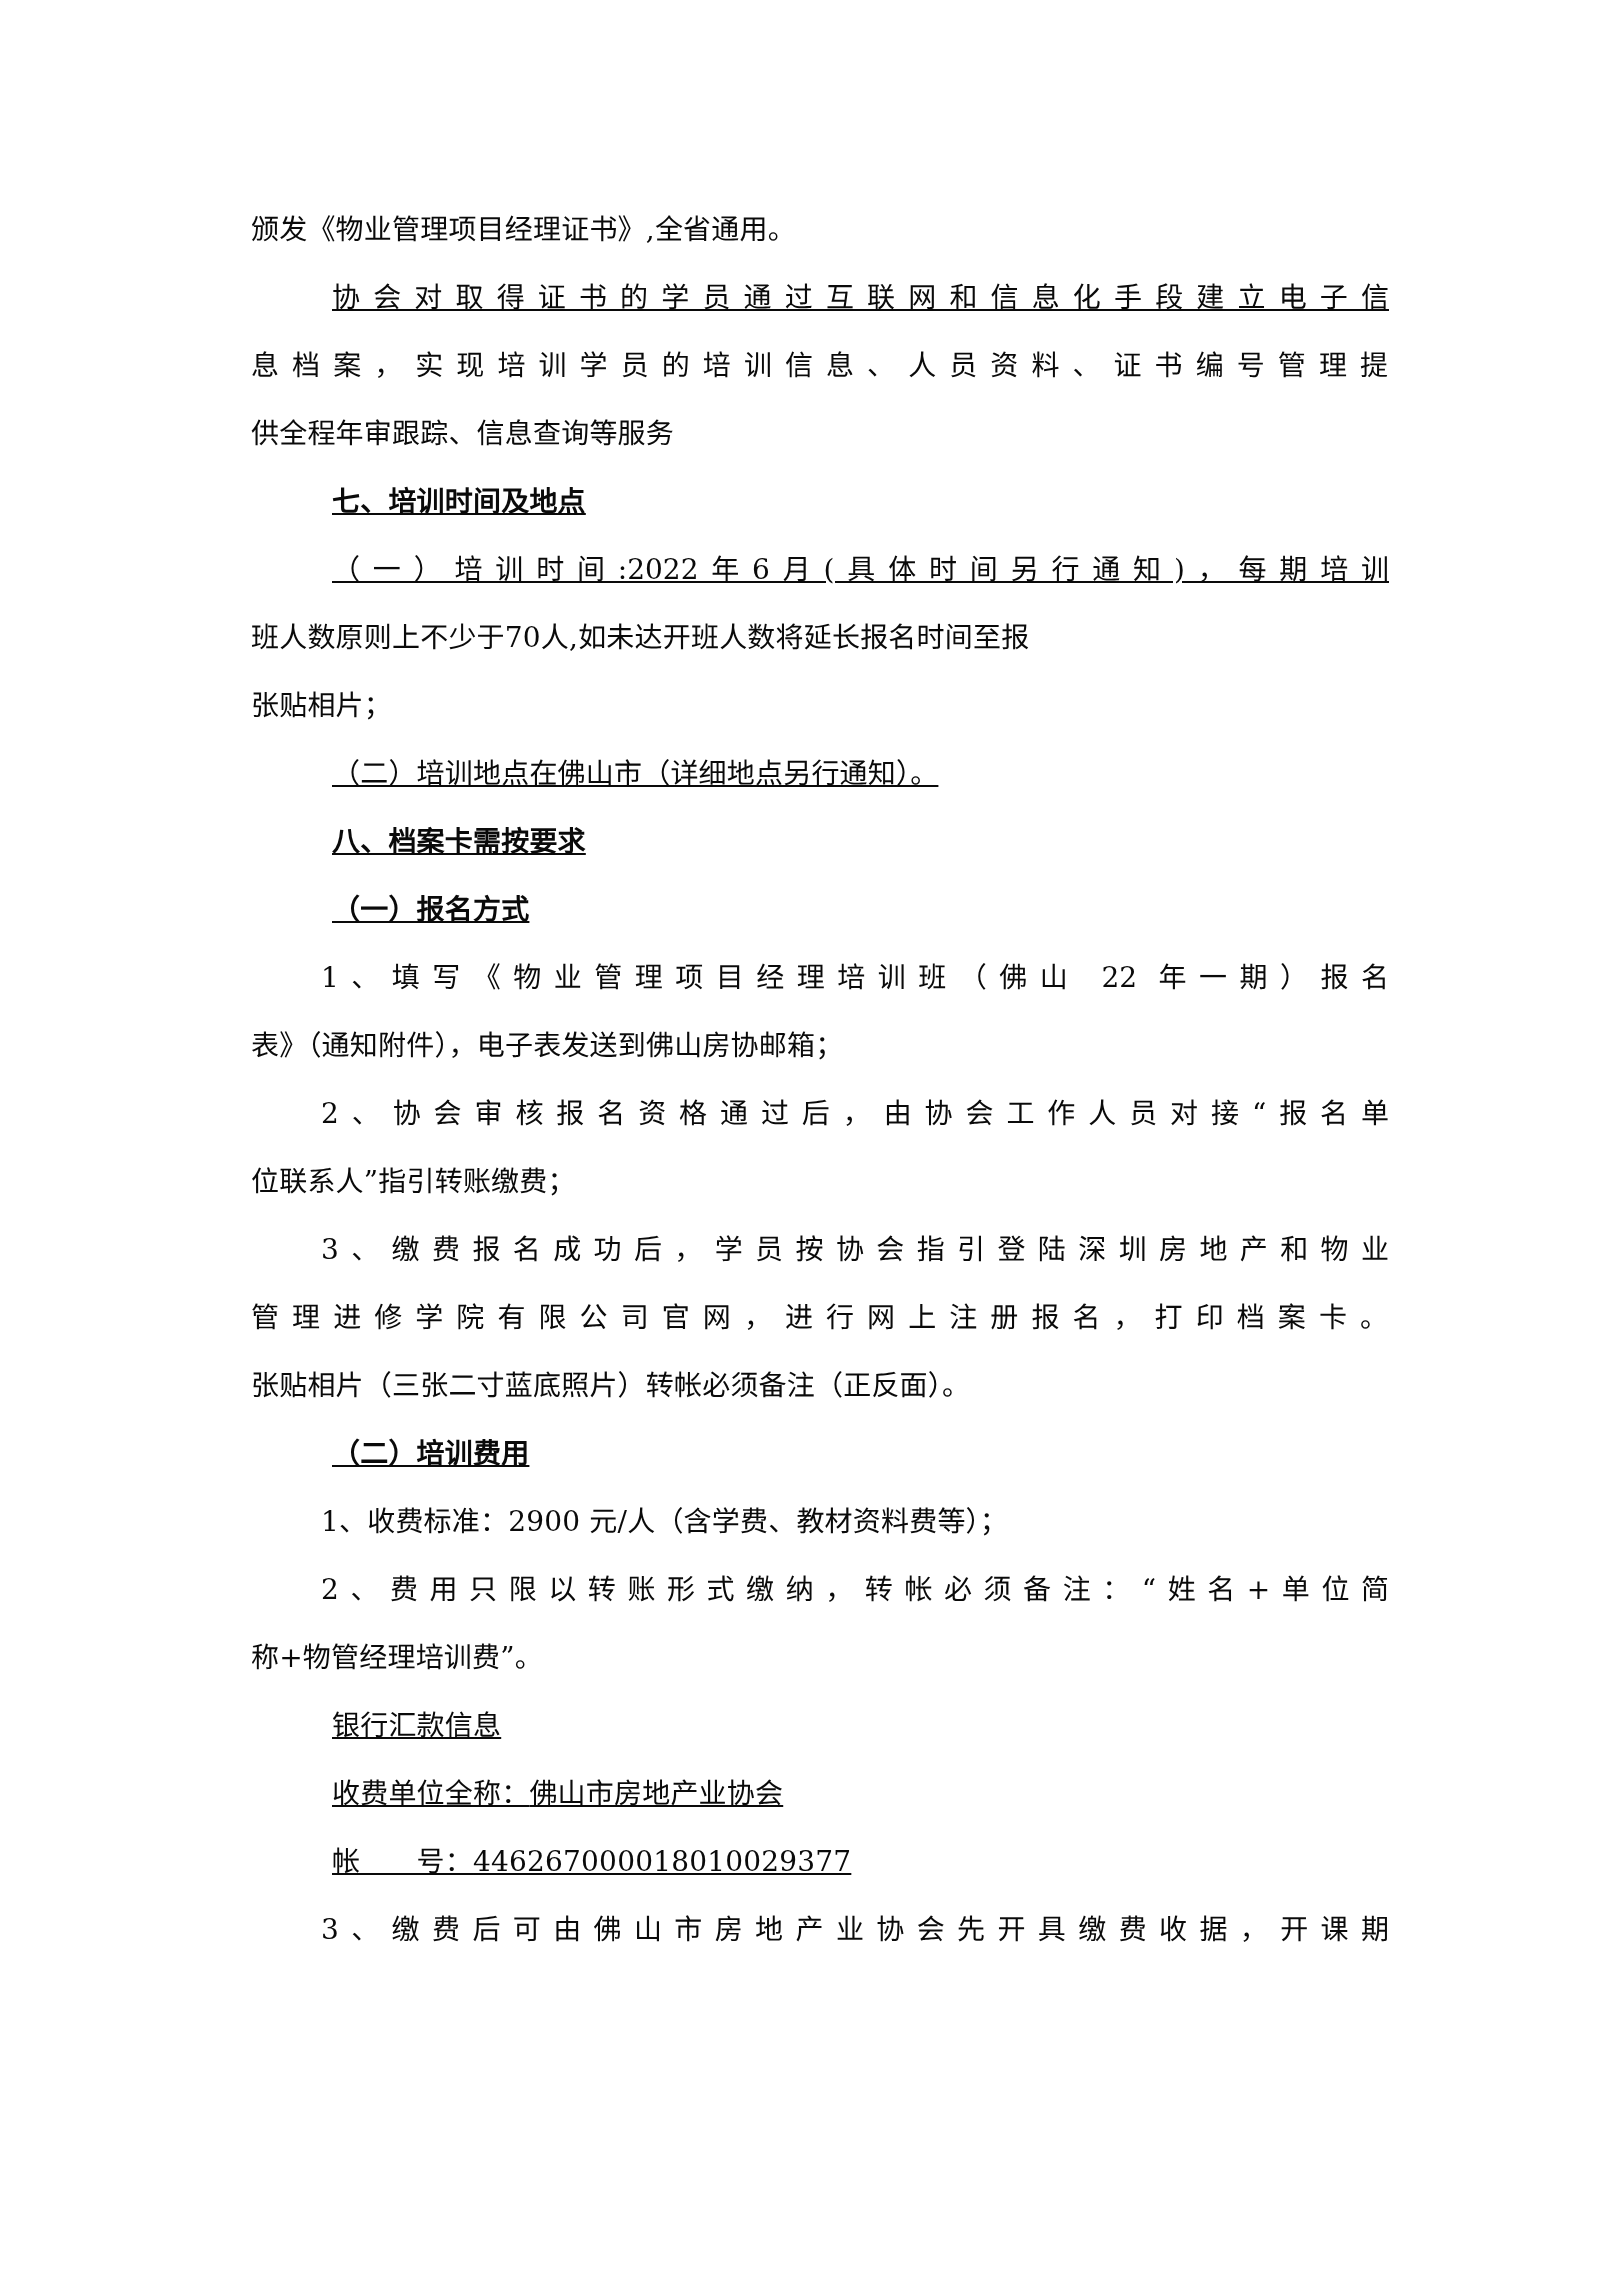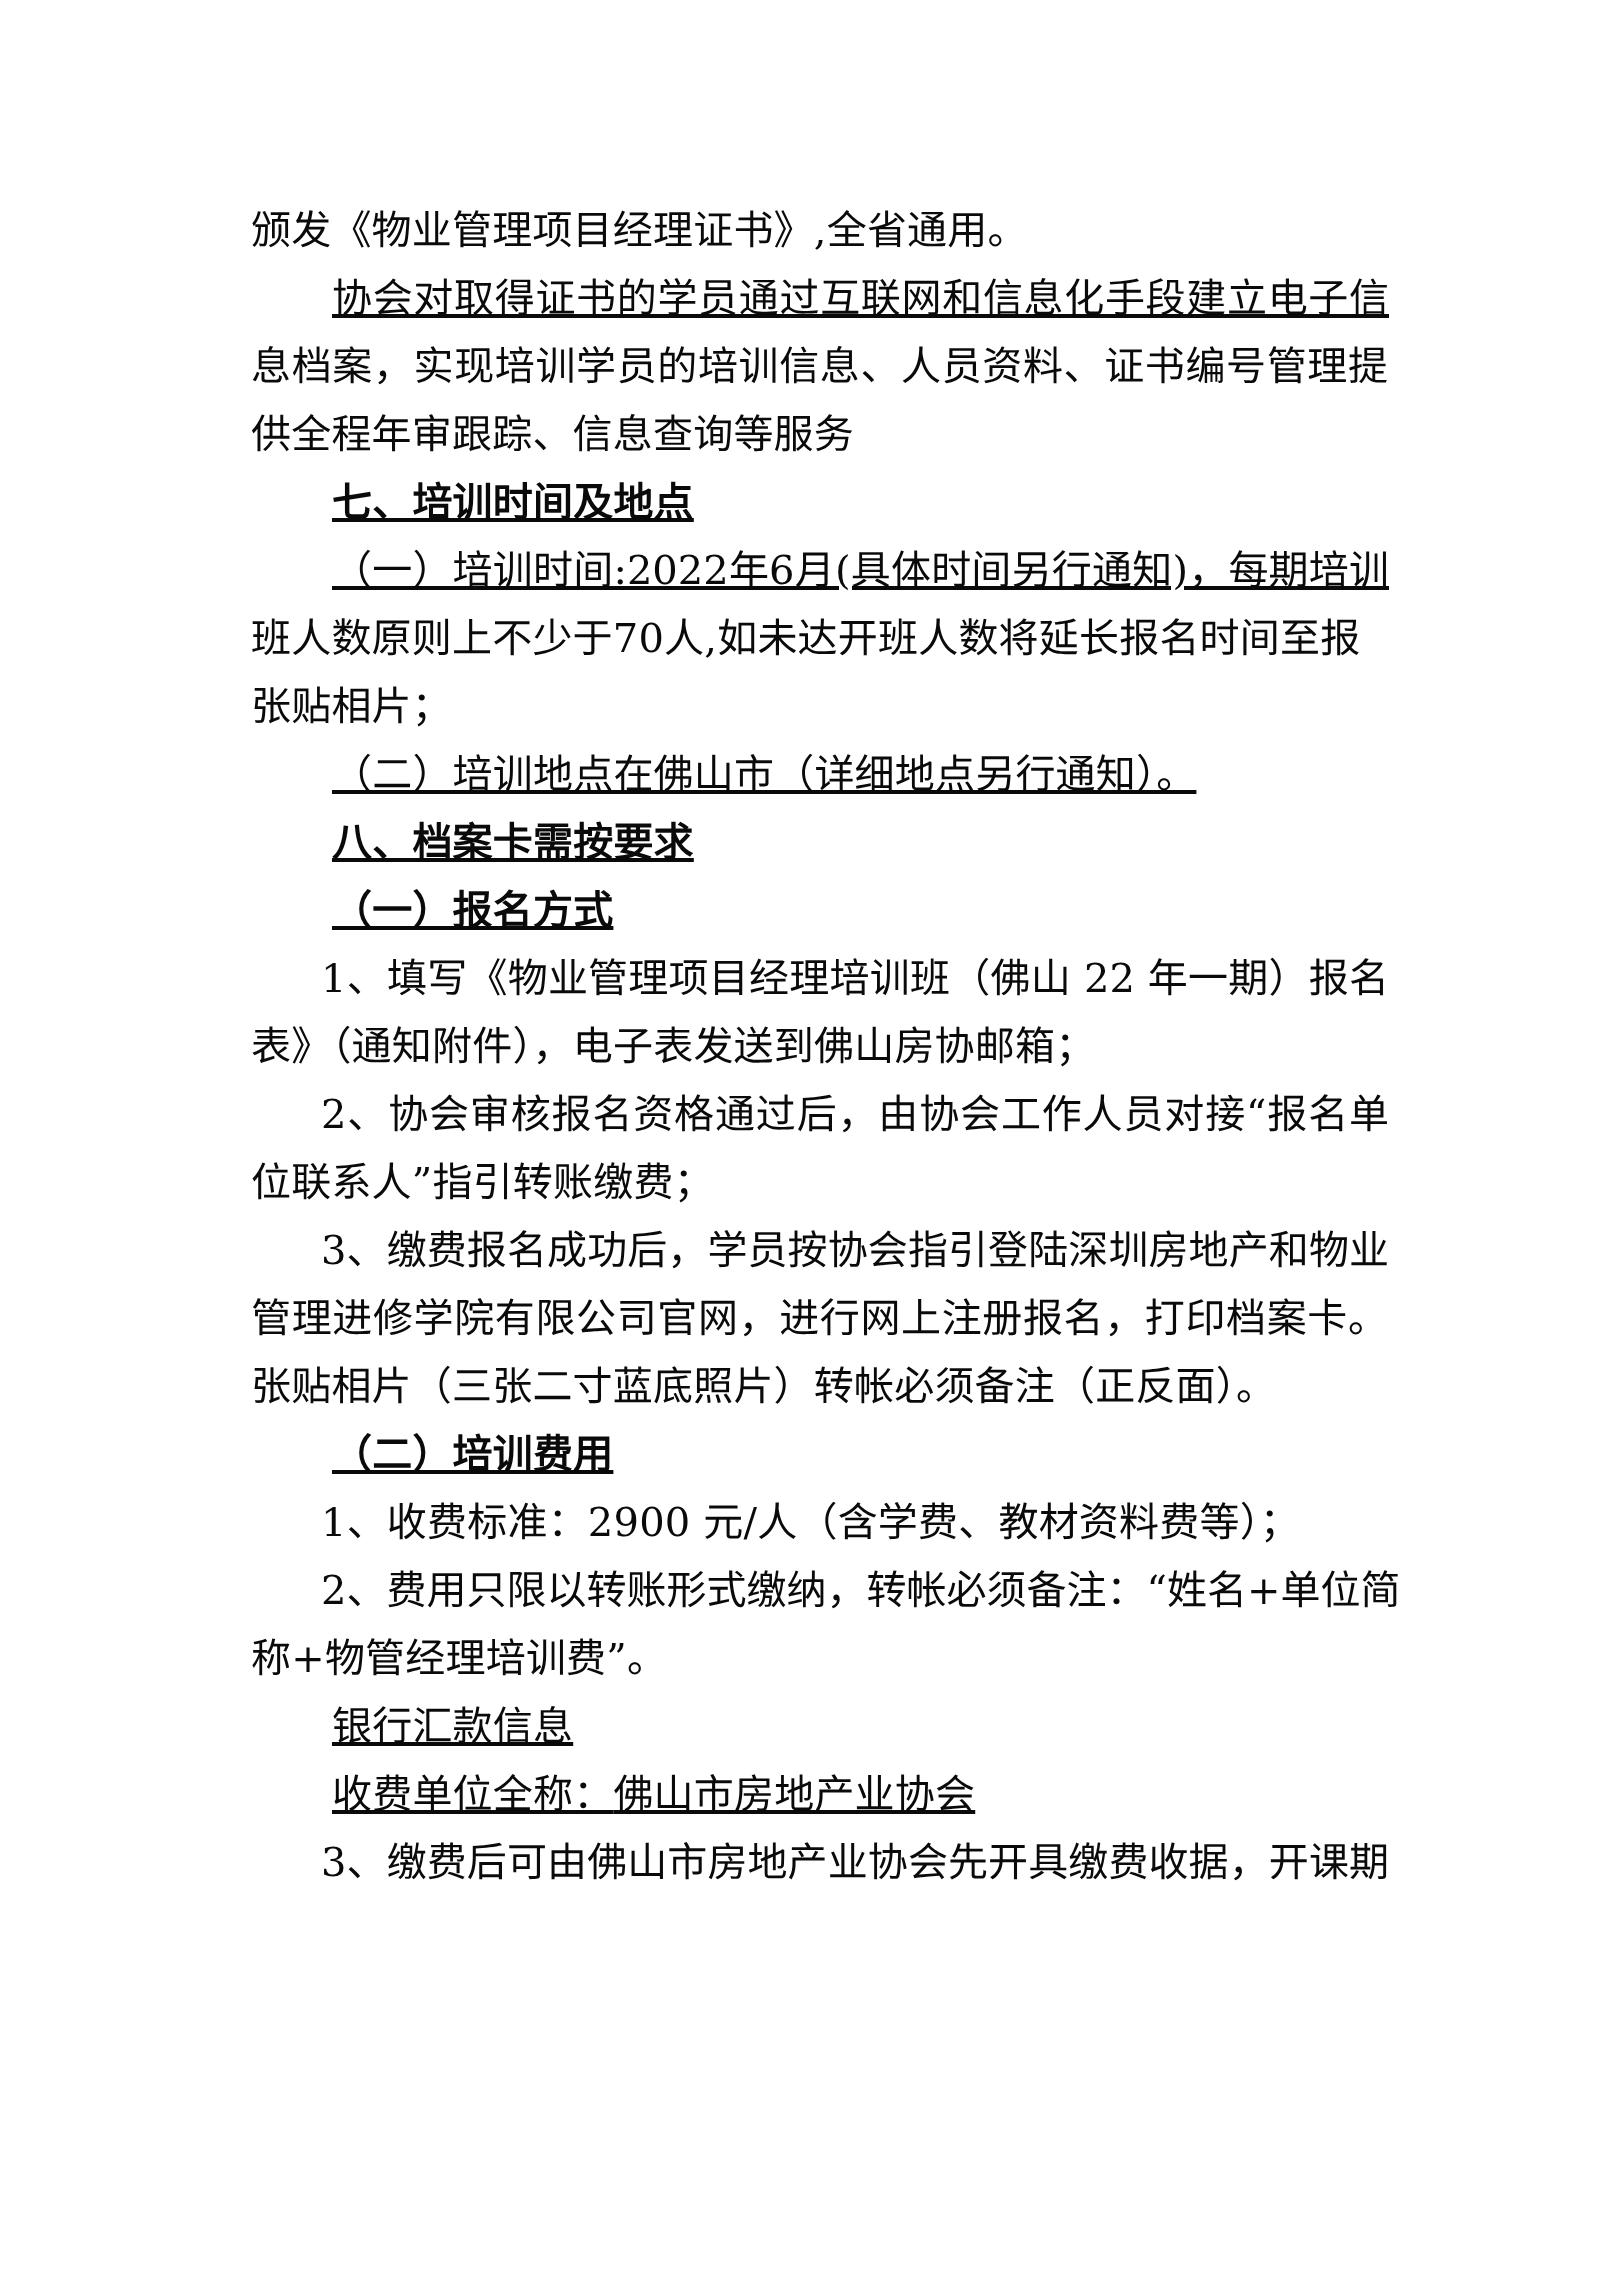--- a/index.html
+++ b/index.html
@@ -8,21 +8,21 @@
       background: #ffffff;
     }
     .page {
       position: relative;
       width: 1616px;
       height: 2284px;
       background: #ffffff;
       overflow: hidden;
       color: #0a0a0a;
       font-family: "DejaVu Serif", "Liberation Serif", serif;
-      font-size: 40px;
+      font-size: 28px;
     }
     .text-block {
       position: absolute;
       top: 196px;
       left: 0;
       width: 1616px;
     }
     .line {
       display: block;
       height: 68px;
@@ -75,18 +75,21 @@
 
     <div class="line l2 bold">（二）培训费用</div>
     <div class="line ln">1、收费标准：2900 元/人（含学费、教材资料费等）；</div>
     <div class="line ln full">2、费用只限以转账形式缴纳，转帐必须备注：“姓名+单位简</div>
     <div class="line l0">称+物管经理培训费”。</div>
 
     <div class="line l2">银行汇款信息</div>
     <div class="line l2">
       <span class="kv-label">收费单位全称：</span><span class="kv-value">佛山市房地产业协会</span>
     </div>
+    <div class="line l2">
+      <span class="kv-label">帐　　号：</span><span class="kv-value">446267000018010029377</span>
+    </div>
 
     <div class="line ln full">3、缴费后可由佛山市房地产业协会先开具缴费收据，开课期</div>
 
   </div>
 </div>
 
 
 </body></html>

